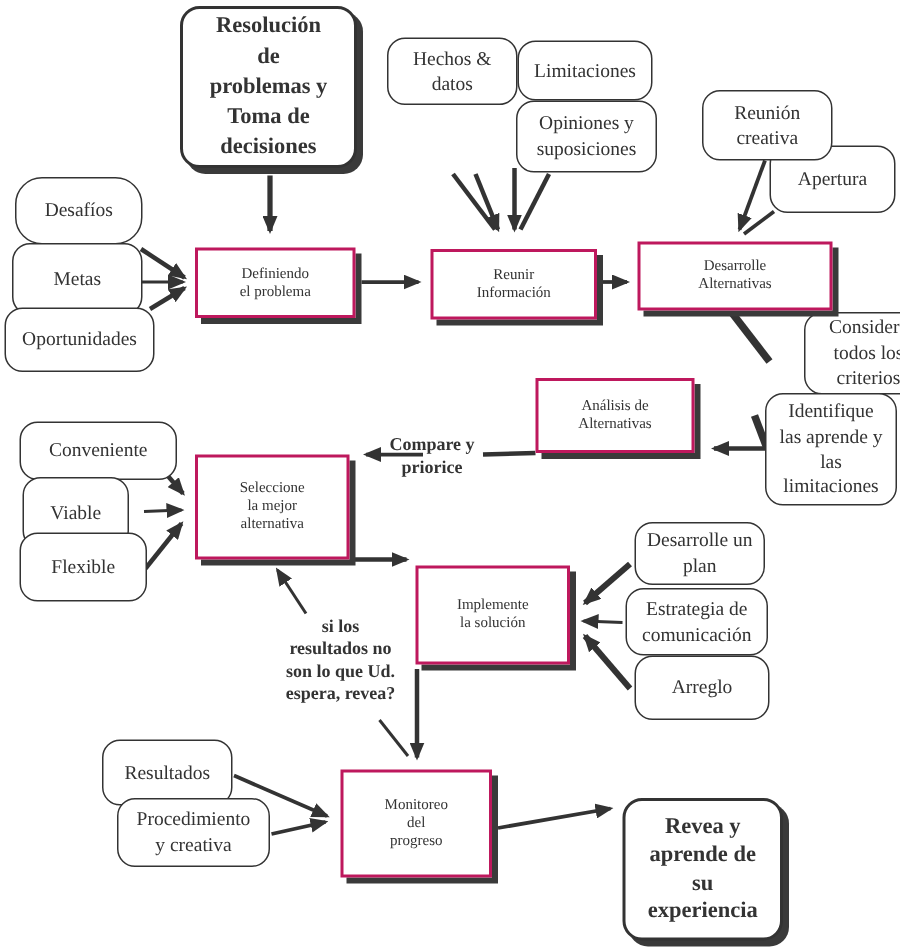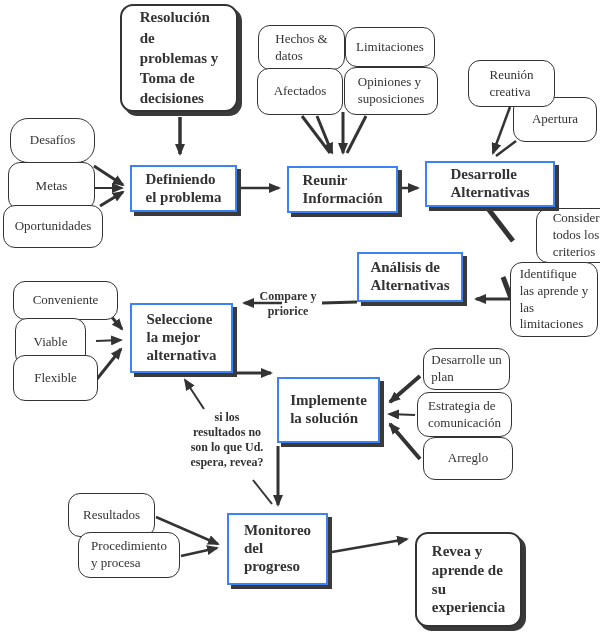--- a/index.html
+++ b/index.html
@@ -4,25 +4,25 @@
 <style>
   html,body{margin:0;padding:0;background:#fff;}
   #canvas{
     position:relative;width:600px;height:633px;background:#fff;overflow:hidden;
     font-family:"Liberation Serif","DejaVu Serif",serif;color:#333;
   }
   #wires{position:absolute;left:0;top:0;z-index:1;}
   .node{
     position:absolute;z-index:2;box-sizing:border-box;background:#fff;
     display:flex;align-items:center;justify-content:center;
-    text-align:left;white-space:pre-line;color:#333;
+    text-align:center;white-space:pre-line;color:#333;
   }
   .process{
-    border:2px solid #3b82f6;box-shadow:4px 4px 0 #3a3a3a;
-    font-weight:bold;font-size:15px;line-height:1.18;
+    border:2px solid #be185d;box-shadow:4px 4px 0 #3a3a3a;
+    font-weight:normal;font-size:10px;line-height:1.18;
   }
   .biground{
     border:2px solid #333;border-radius:13px;box-shadow:4px 4px 0 #3a3a3a;
     font-weight:bold;font-size:15px;line-height:1.35;
   }
   .pill{
     border:1.5px solid #333;border-radius:12px;
     font-size:13px;line-height:1.3;
   }
   .note{
@@ -71,21 +71,20 @@
       <line x1="420" y1="459" x2="390" y2="424" stroke-width="4" marker-end="url(#ah)"></line>
       <line x1="156" y1="517" x2="218" y2="544" stroke-width="2.5" marker-end="url(#ah)"></line>
       <line x1="181" y1="556" x2="217" y2="548" stroke-width="2.5" marker-end="url(#ah)"></line>
       <line x1="332" y1="552" x2="407" y2="539" stroke-width="2.5" marker-end="url(#ah)"></line>
     </g>
   </svg>
 
   <div class="node pill" style="left:258px;top:25px;width:87px;height:45px;">Hechos &amp;
 datos</div>
   <div class="node pill" style="left:345px;top:27px;width:90px;height:40px;">Limitaciones</div>
-  <div class="node pill" style="left:257px;top:68px;width:86px;height:47px;">Afectados</div>
   <div class="node pill" style="left:344px;top:67px;width:94px;height:48px;">Opiniones y
 suposiciones</div>
   <div class="node pill" style="left:513px;top:97px;width:84px;height:45px;">Apertura</div>
   <div class="node pill" style="left:468px;top:60px;width:87px;height:47px;">Reunión
 creativa</div>
   <div class="node pill" style="left:10px;top:118px;width:85px;height:45px;border-radius:18px;">Desafíos</div>
   <div class="node pill" style="left:8px;top:162px;width:87px;height:48px;">Metas</div>
   <div class="node pill" style="left:3px;top:205px;width:100px;height:43px;">Oportunidades</div>
   <div class="node pill" style="left:536px;top:208px;width:86px;height:55px;">Considere
 todos los
@@ -97,21 +96,21 @@
   <div class="node pill" style="left:13px;top:281px;width:105px;height:39px;">Conveniente</div>
   <div class="node pill" style="left:15px;top:318px;width:71px;height:48px;">Viable</div>
   <div class="node pill" style="left:13px;top:355px;width:85px;height:46px;">Flexible</div>
   <div class="node pill" style="left:423px;top:348px;width:87px;height:42px;">Desarrolle un
 plan</div>
   <div class="node pill" style="left:417px;top:392px;width:95px;height:45px;">Estrategia de
 comunicación</div>
   <div class="node pill" style="left:423px;top:437px;width:90px;height:43px;">Arreglo</div>
   <div class="node pill" style="left:68px;top:493px;width:87px;height:44px;">Resultados</div>
   <div class="node pill" style="left:78px;top:532px;width:102px;height:46px;">Procedimiento
-y procesa</div>
+y creativa</div>
 
   <div class="node biground" style="left:120px;top:4px;width:118px;height:108px;">Resolución
 de
 problemas y
 Toma de
 decisiones</div>
   <div class="node process" style="left:130px;top:165px;width:107px;height:47px;">Definiendo
 el problema</div>
   <div class="node process" style="left:287px;top:166px;width:111px;height:47px;">Reunir
 Información</div>

